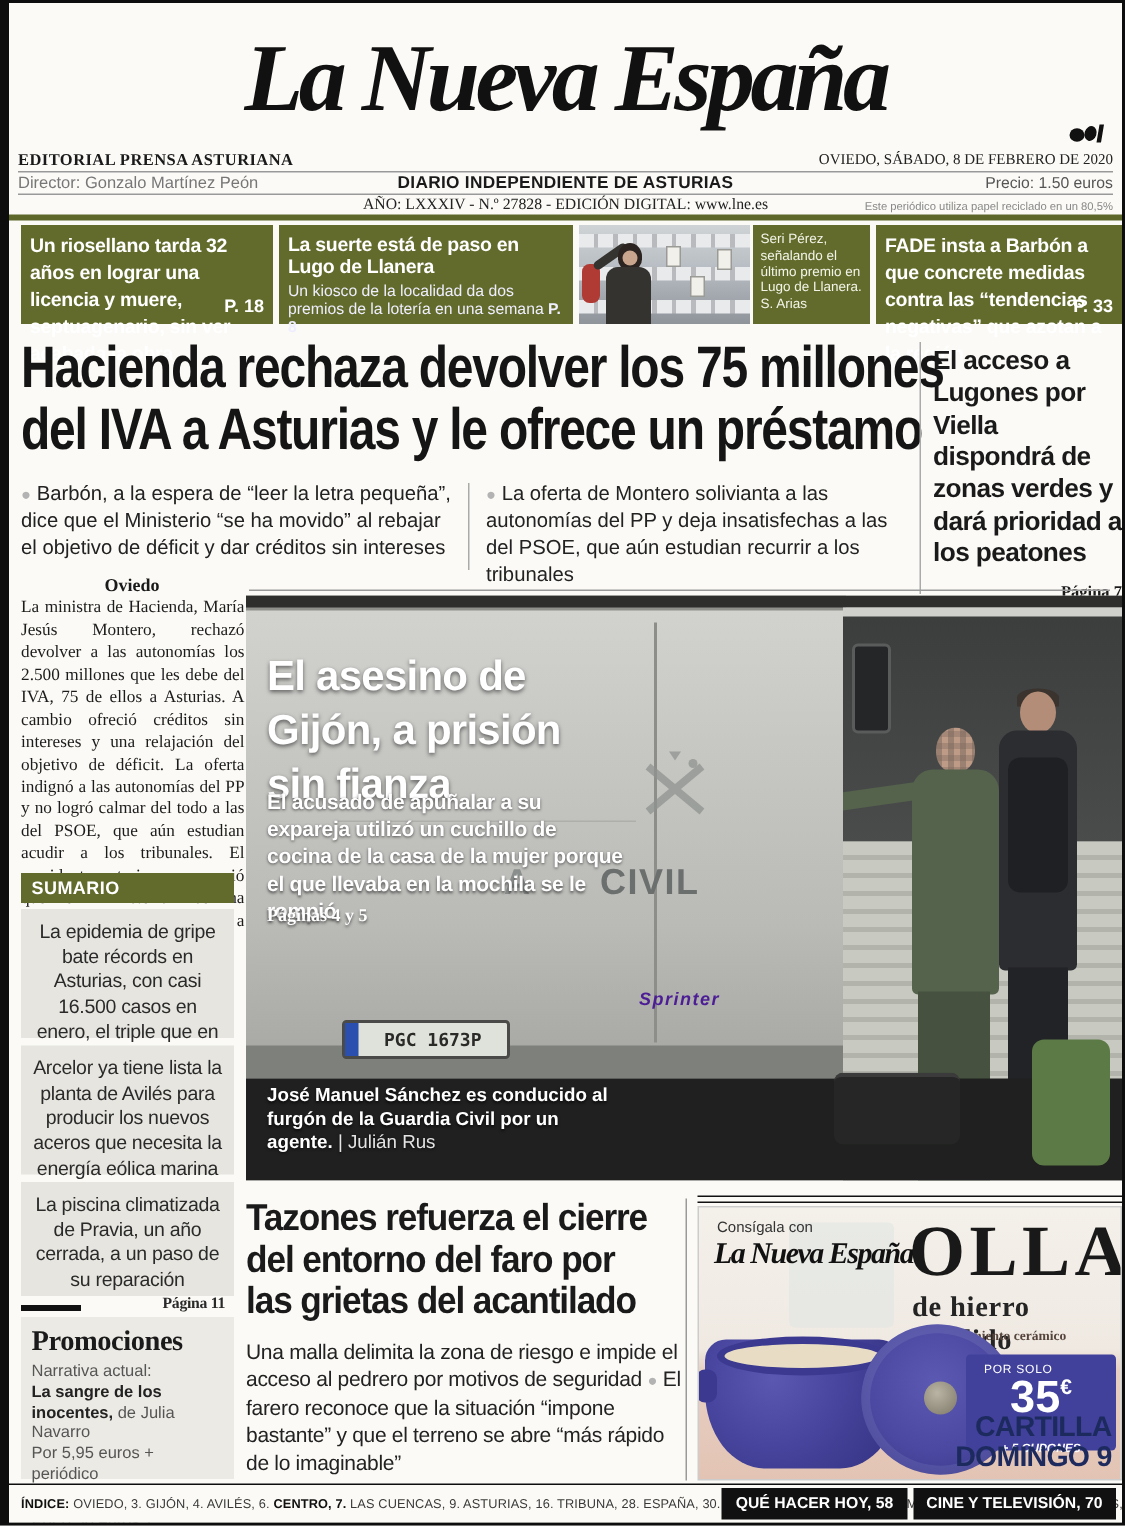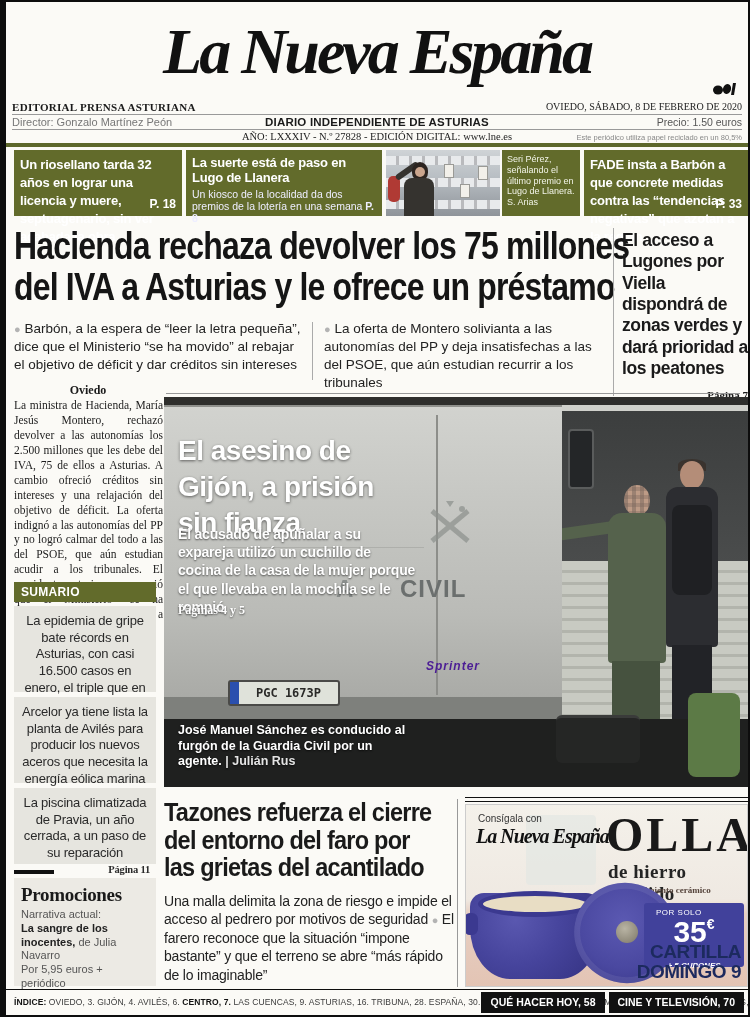--- a/index.html
+++ b/index.html
@@ -111,21 +111,21 @@
   .det-hair { position:absolute; left:12px; top:-2px; width:28px; height:12px; border-radius:50% 50% 0 0; background:#3a332e; }
   .det-body { position:absolute; left:0; top:26px; width:52px; height:160px; border-radius:12px 12px 4px 4px; background:#2c2d31; }
   .det-vest { position:absolute; left:6px; top:44px; width:40px; height:90px; border-radius:8px; background:#1f2023; }
   .det-legs { position:absolute; left:6px; top:184px; width:40px; height:140px; background:#222327; }
   .suitcase { position:absolute; left:392px; top:318px; width:84px; height:48px; border-radius:6px; background:#252625; border-top:3px solid #3a3b3a; }
   .greenbag { position:absolute; left:524px; top:296px; width:52px; height:84px; border-radius:8px; background:#5c7a46; }
   .ph-hl { position:absolute; left:14px; top:36px; color:#fff; font-weight:700; font-size:28px; line-height:1.28; letter-spacing:-.5px; text-shadow:0 1px 3px rgba(0,0,0,.55); }
   .ph-sub { position:absolute; left:14px; top:128px; width:238px; color:#fff; font-weight:700; font-size:14px; line-height:1.3; letter-spacing:-.2px; text-shadow:0 1px 2px rgba(0,0,0,.6); }
   .ph-pgs { position:absolute; left:14px; top:206px; color:#fff; font-family:"Liberation Serif", serif; font-weight:700; font-size:12px; text-shadow:0 1px 2px rgba(0,0,0,.6); }
   .ph-cap { position:absolute; left:14px; top:326px; width:230px; color:#fff; font-weight:700; font-size:12.5px; line-height:1.25; text-shadow:0 1px 2px rgba(0,0,0,.7); }
-  .ph-cap .credit { font-weight:700; color:#e4e4e4; }
+  .ph-cap .credit { font-weight:400; color:#e4e4e4; }
   
   .taz { position:absolute; left:158px; top:797px; width:290px; }
   .taz .th { font-weight:700; font-size:25px; line-height:1.1; letter-spacing:-.8px; transform:scaleX(.94); transform-origin:0 0; white-space:nowrap; }
   .taz .tb { margin-top:10px; font-size:14px; line-height:1.33; color:#222; letter-spacing:-.2px; }
   .taz .dot { color:#b3b3b3; font-size:11px; }
   .taz .tp { margin-top:4px; text-align:right; font-family:"Liberation Serif", serif; font-weight:700; font-size:11px; }
   .vsep-taz { position:absolute; left:451px; top:797px; width:1px; height:188px; background:#999; }
   
   .ad-rule { position:absolute; left:459px; top:795px; width:283px; height:5px;
     border-top:1px solid #111; border-bottom:1px solid #111; }

